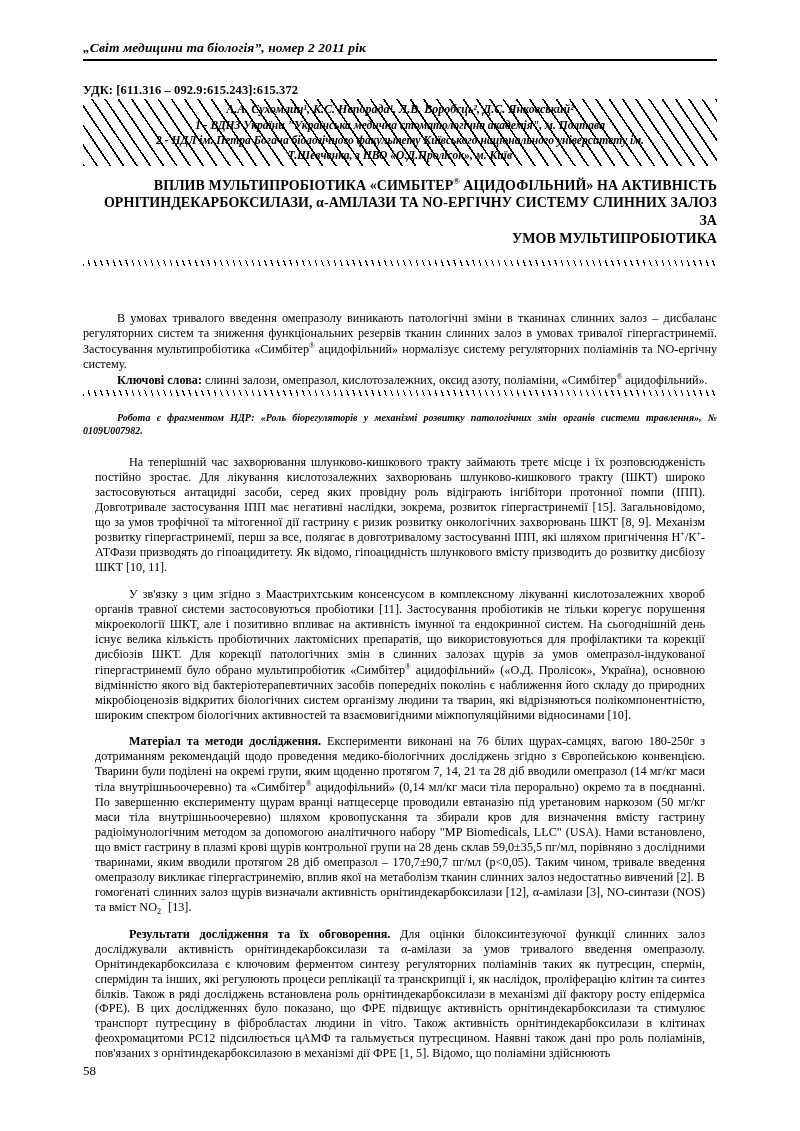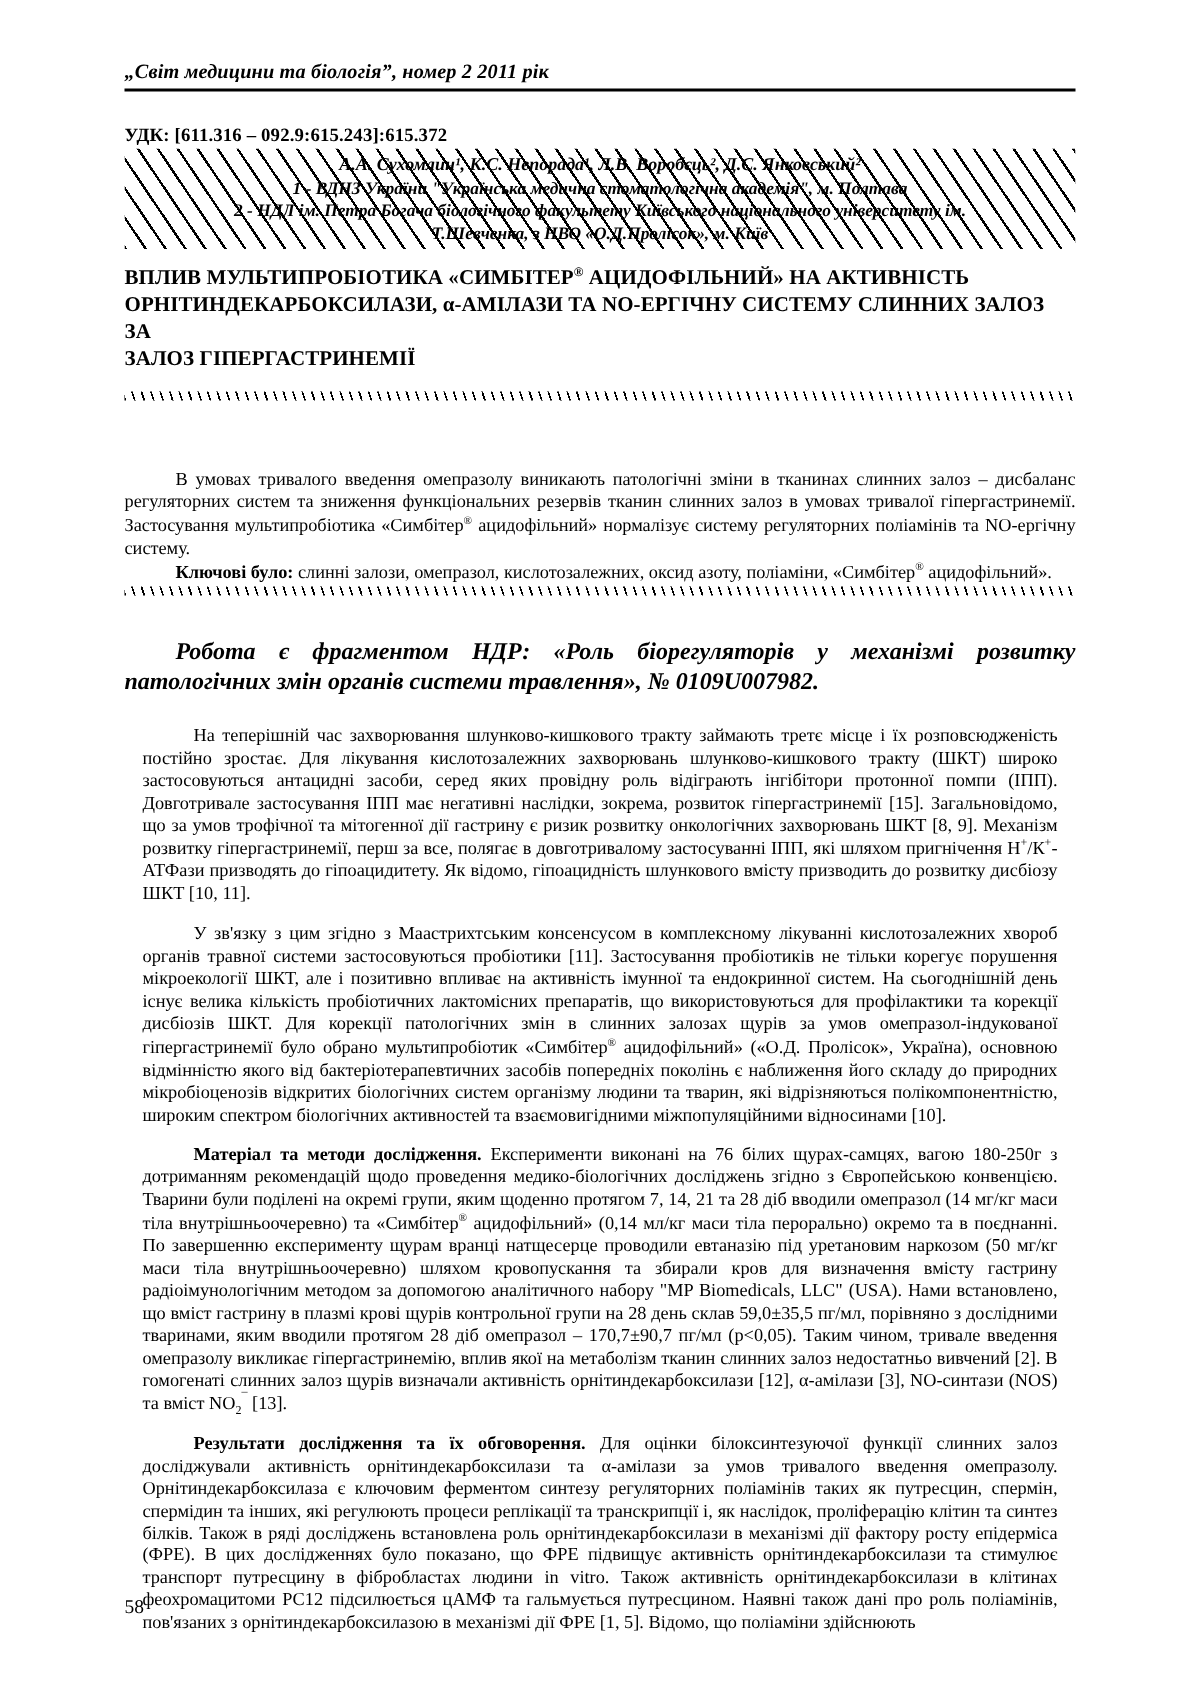--- a/index.html
+++ b/index.html
@@ -80,21 +80,21 @@
     font-style: italic;
     line-height: 1.32;
     white-space: nowrap;
   }
   .authors-block .aline.names {
     font-size: 12px;
   }
 
   
   .title {
-    text-align: left;
+    text-align: right;
     font-weight: bold;
     font-size: 14px;
     line-height: 1.28;
     margin: 8px 0 12px 0;
     letter-spacing: 0.05px;
   }
   .title .reg { font-size: 0.62em; vertical-align: super; }
 
   
   .dotrule {
@@ -114,24 +114,24 @@
     margin-top: 45px;
   }
   .abstract p { margin: 0; text-indent: 34px; }
   .abstract .kw { font-weight: bold; }
   .abstract .reg { font-size: 0.62em; vertical-align: super; }
 
   
   .note {
     font-style: italic;
     font-weight: bold;
-    font-size: 16px;
+    font-size: 10px;
     line-height: 1.25;
     text-align: justify;
-    margin: 28px 0 18px 0;
+    margin: 16px 0 18px 0;
   }
   .note p { margin: 0; text-indent: 34px; }
 
   
   .body {
     font-size: 12.2px;
     line-height: 1.225;
     text-align: justify;
     text-justify: inter-word;
   }
@@ -166,27 +166,27 @@
     <div class="authors-block">
       <div class="aline names">А.А. Сухомлин¹, К.С. Непорада¹, Л.В. Воробєць², Д.С. Янковський²</div>
       <div class="aline">1 - ВДНЗ України "Українська медична стоматологічна академія", м. Полтава</div>
       <div class="aline">2 - НДЛ ім. Петра Богача біологічного факультету Київського національного університету ім.</div>
       <div class="aline">Т.Шевченка, з  НВО «О.Д.Пролісок», м. Київ</div>
     </div>
 
     <div class="title">
       <span>ВПЛИВ МУЛЬТИПРОБІОТИКА «СИМБІТЕР</span><span class="reg">®</span><span> АЦИДОФІЛЬНИЙ» НА АКТИВНІСТЬ</span><br>
       <span>ОРНІТИНДЕКАРБОКСИЛАЗИ, α-АМІЛАЗИ ТА NO-ЕРГІЧНУ СИСТЕМУ СЛИННИХ ЗАЛОЗ ЗА</span><br>
-      <span>ЗАЛОЗ ГІПЕРГАСТРИНЕМІЇ</span>
+      <span>УМОВ МУЛЬТИПРОБІОТИКА</span>
     </div>
 
     <div class="dotrule"></div>
     <div class="abstract">
       <p><span>В умовах тривалого введення омепразолу виникають патологічні зміни в тканинах слинних залоз – дисбаланс регуляторних систем та зниження функціональних резервів тканин слинних залоз в умовах тривалої гіпергастринемії. Застосування мультипробіотика «Симбітер</span><span class="reg">®</span><span> ацидофільний» нормалізує систему регуляторних поліамінів та NO-ергічну систему.</span></p>
-      <p><span class="kw">Ключові було:</span><span> слинні залози, омепразол, кислотозалежних, оксид азоту, поліаміни, «Симбітер</span><span class="reg">®</span><span> ацидофільний».</span></p>
+      <p><span class="kw">Ключові слова:</span><span> слинні залози, омепразол, кислотозалежних, оксид азоту, поліаміни, «Симбітер</span><span class="reg">®</span><span> ацидофільний».</span></p>
     </div>
     <div class="dotrule"></div>
 
     <div class="note">
       <p>Робота є фрагментом НДР: «Роль біорегуляторів у механізмі розвитку патологічних змін органів системи травлення», № 0109U007982.</p>
     </div>
 
     <div class="body">
       <p><span>На теперішній час захворювання шлунково-кишкового тракту займають третє місце і їх розповсюдженість постійно зростає. Для лікування кислотозалежних захворювань шлунково-кишкового тракту (ШКТ) широко застосовуються антацидні засоби, серед яких провідну роль відіграють інгібітори протонної помпи (ІПП). Довготривале застосування ІПП має негативні наслідки, зокрема, розвиток гіпергастринемії [15]. Загальновідомо, що за умов трофічної та мітогенної дії гастрину є ризик розвитку онкологічних захворювань ШКТ [8, 9]. Механізм розвитку гіпергастринемії, перш за все, полягає в довготривалому застосуванні ІПП, які шляхом пригнічення Н</span><sup>+</sup><span>/К</span><sup>+</sup><span>-АТФази призводять до гіпоацидитету. Як відомо, гіпоацидність шлункового вмісту призводить до розвитку дисбіозу ШКТ [10, 11].</span></p>
 

